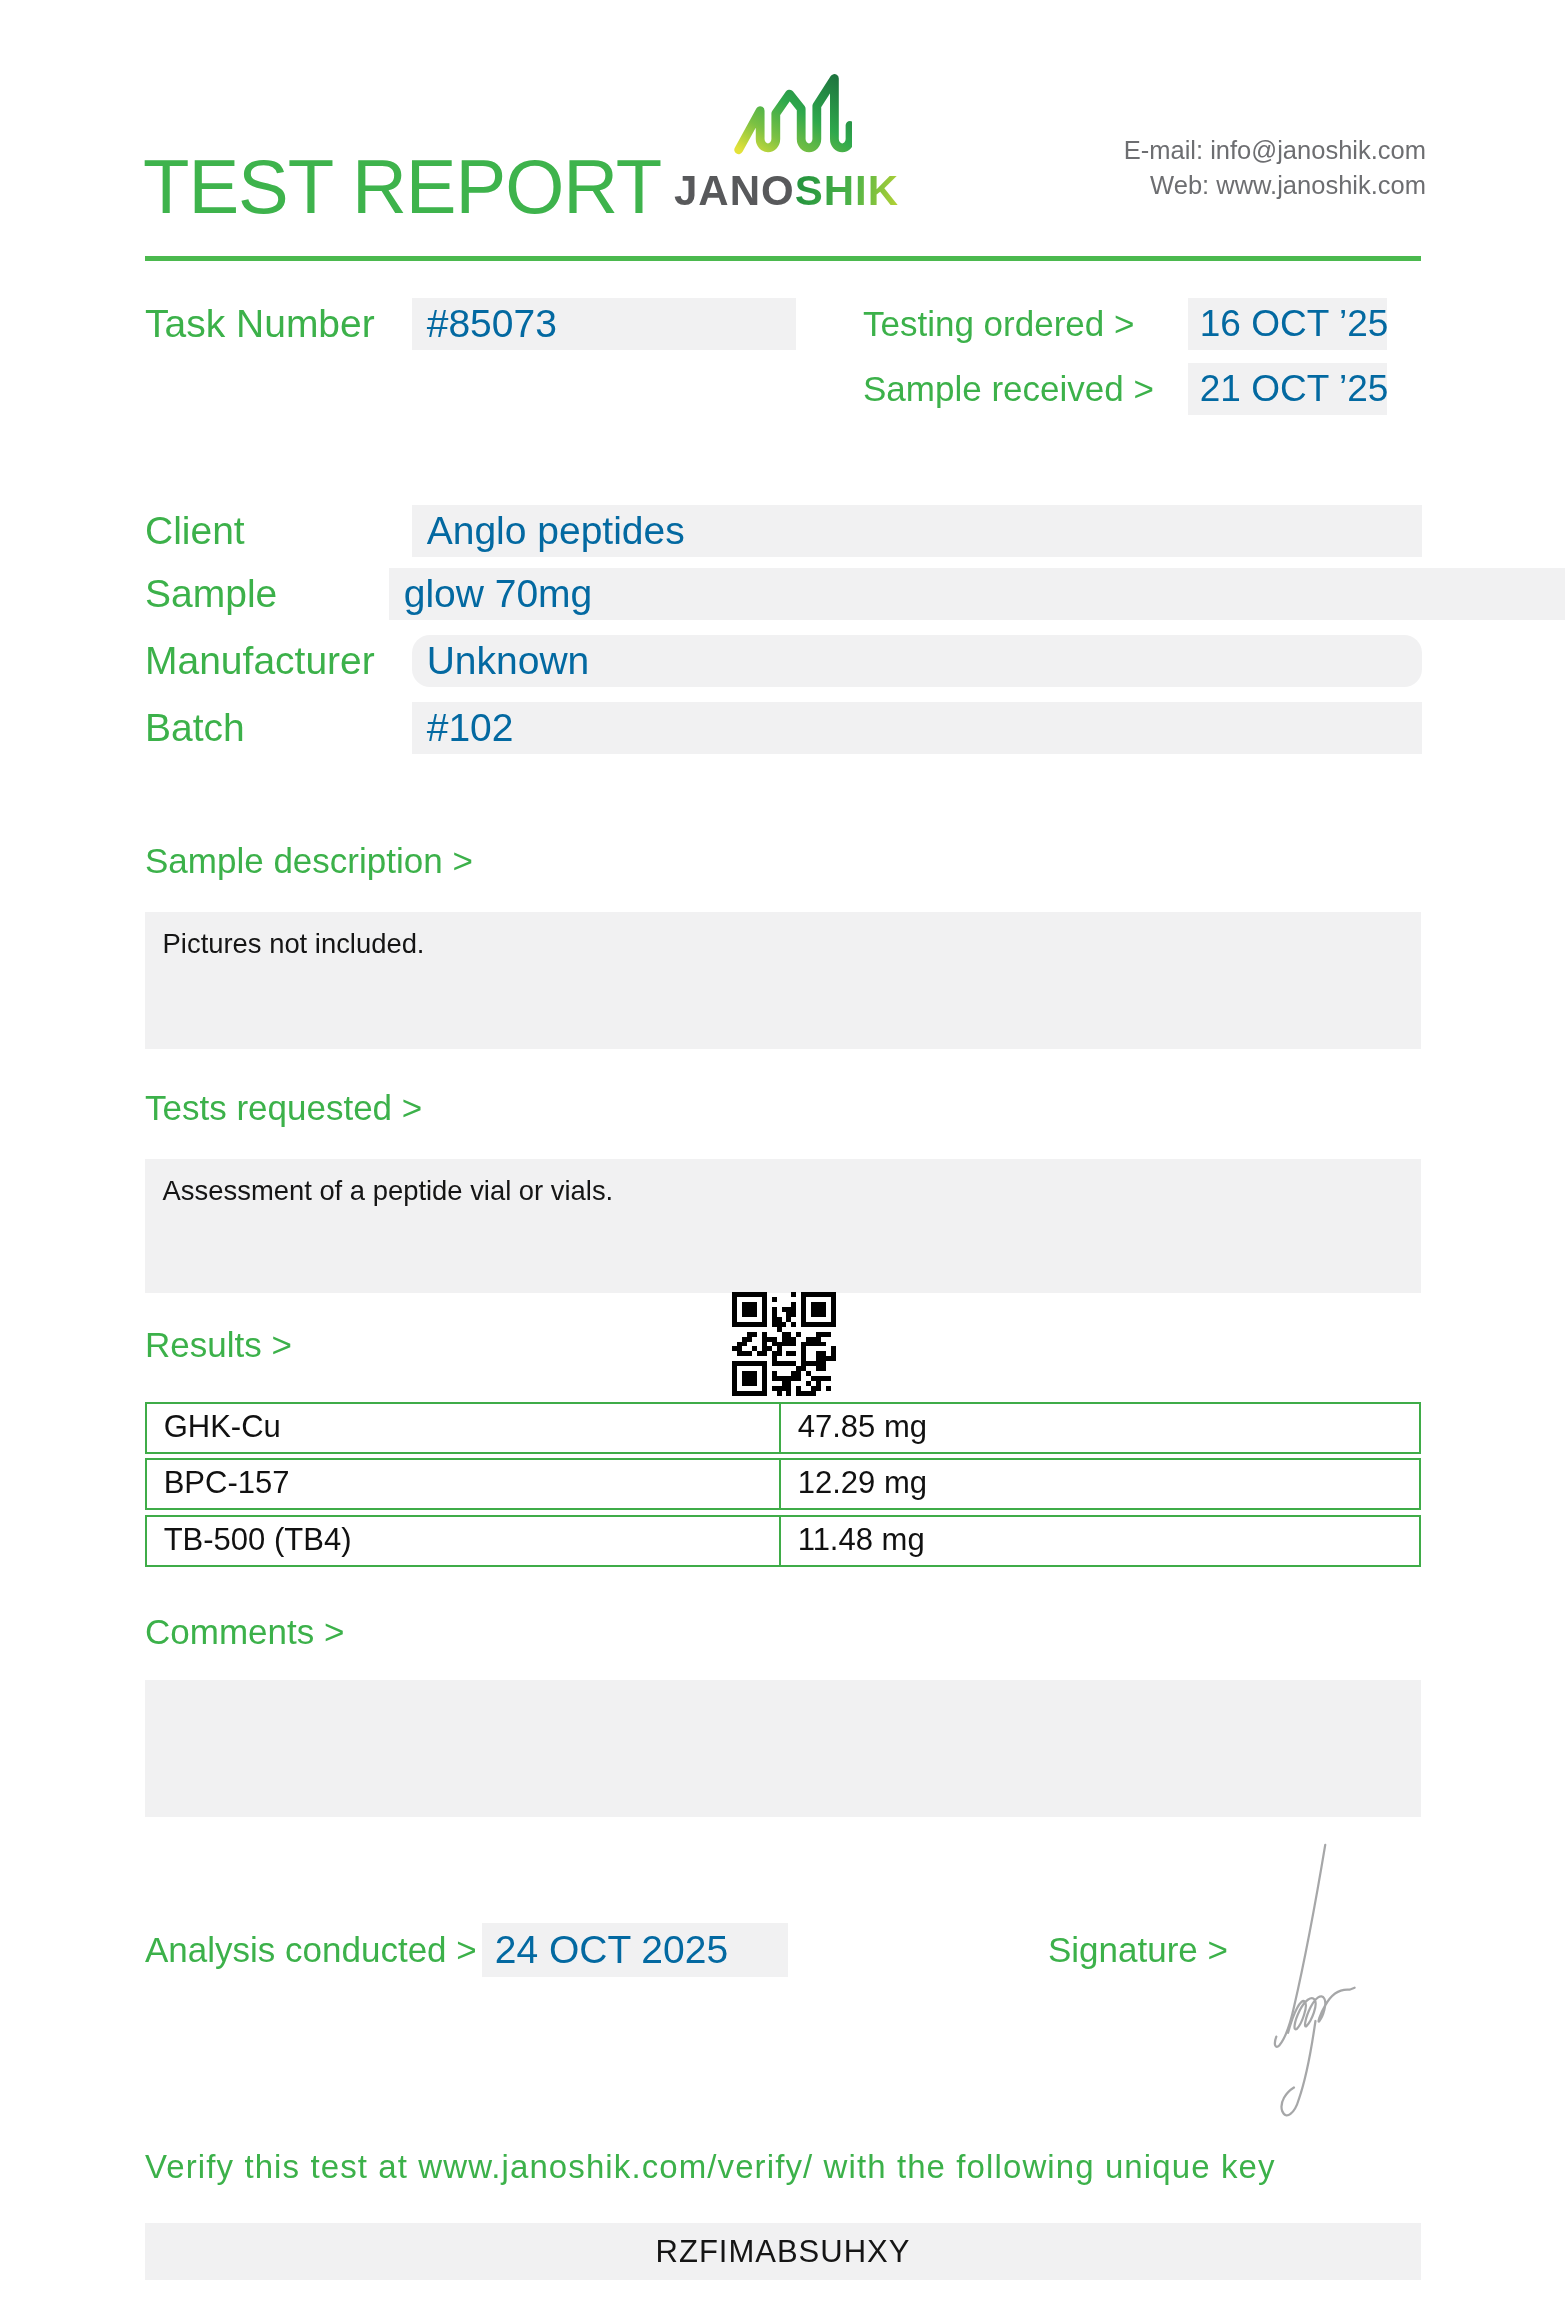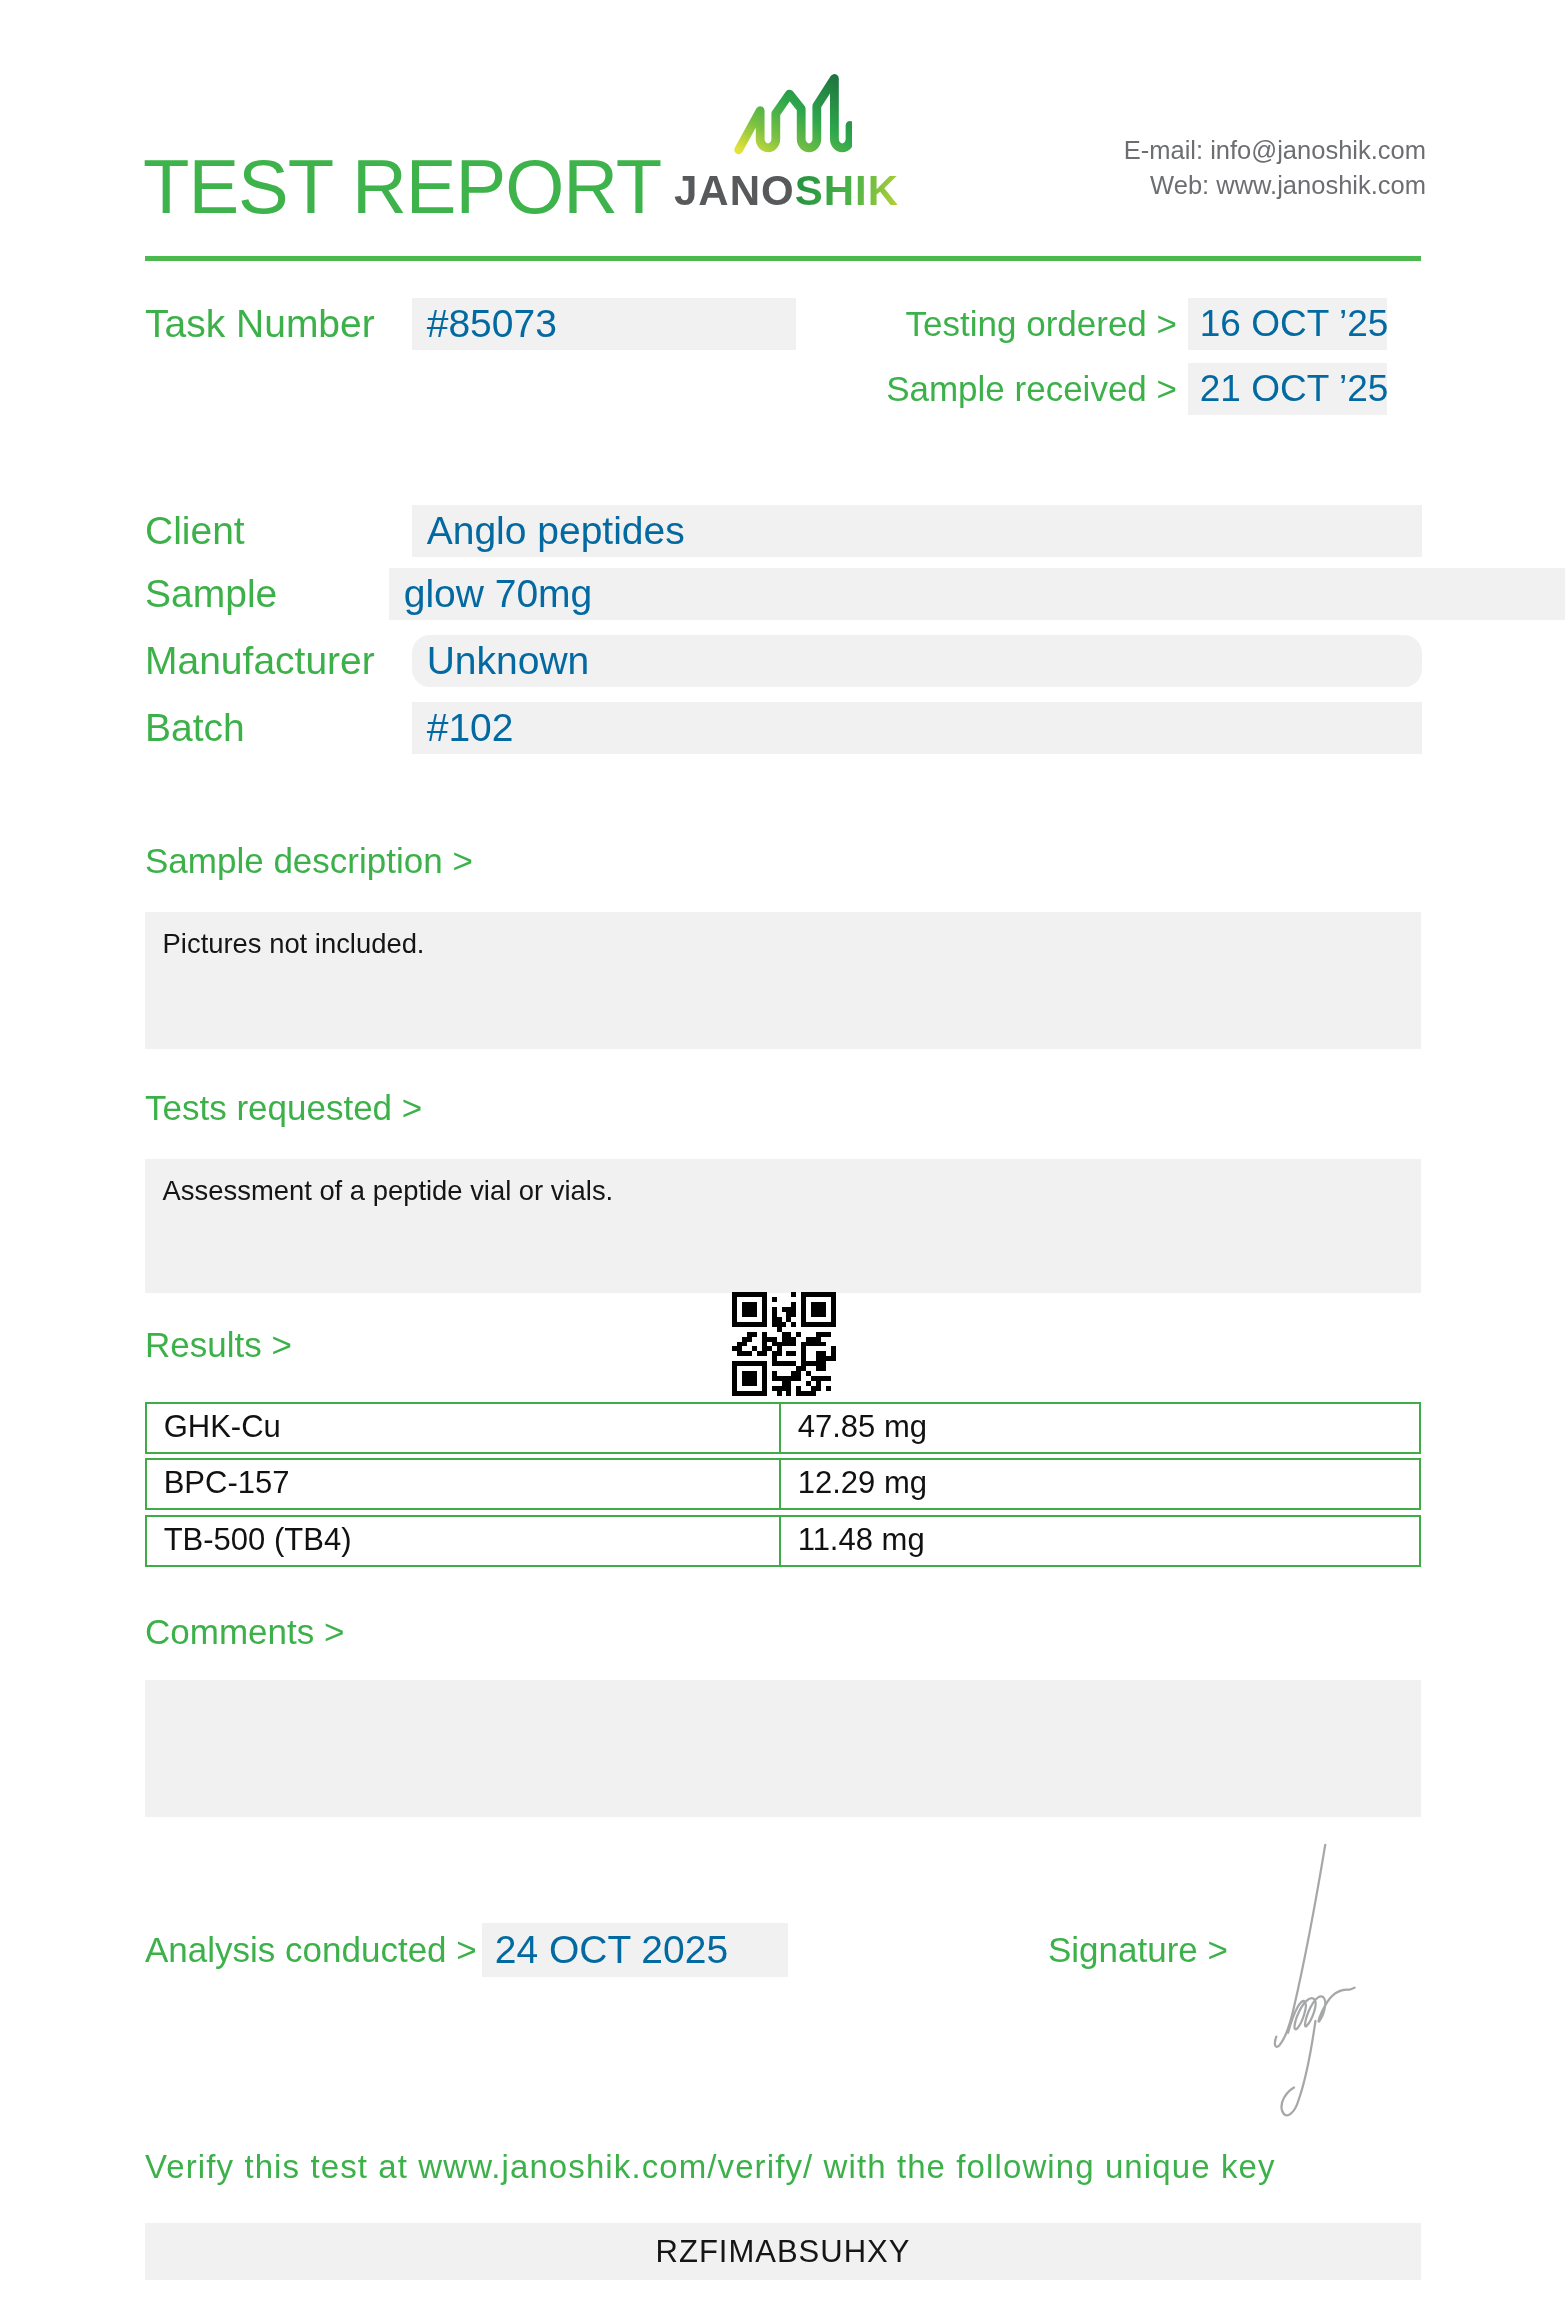--- a/index.html
+++ b/index.html
@@ -20,21 +20,21 @@
   }
   .contact{right:142px;top:133px;text-align:right;font-size:25.5px;line-height:35px;
            color:#6d6e71;white-space:nowrap;}
   .divider{left:145px;top:256px;width:1276px;height:4.9px;background:#4bb94e;}
 
   
   .flabel{font-size:39px;line-height:52px;color:#3cb14a;white-space:nowrap;}
   .fvalue{font-size:39px;line-height:52px;color:#0369a1;white-space:nowrap;}
   .vbox{height:52px;}
   .vbox .fvalue{padding-left:14.7px;}
-  .rlabel{text-align:right;font-size:35px;line-height:52px;color:#3cb14a;white-space:nowrap;}
+  .rlabel{font-size:35px;line-height:52px;color:#3cb14a;white-space:nowrap;}
   .datebox{left:1188px;width:199px;height:52px;}
   .datebox .fvalue{font-size:37px;padding-left:11.8px;}
 
   
   .heading{left:145px;font-size:35px;color:#3cb14a;white-space:nowrap;}
   .bigbox{left:145px;width:1276px;height:137px;}
   .bigbox .body{padding:15.7px 17.6px;font-size:27.4px;color:#151515;}
 
   
   .trow{left:145px;width:1276px;height:52px;border:2.9px solid #3fac48;display:flex;box-sizing:border-box;}

